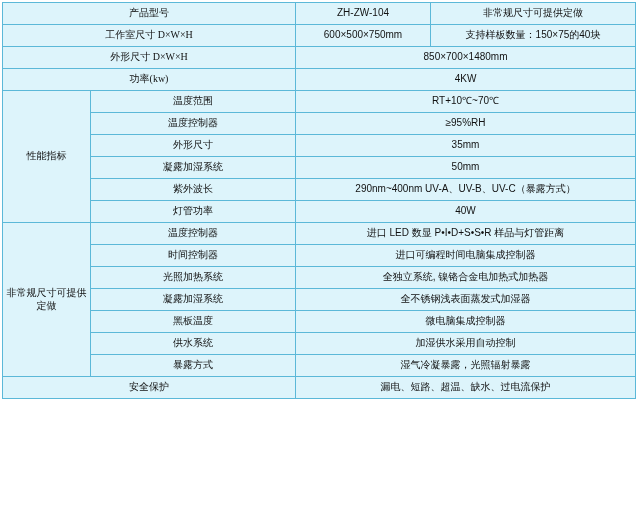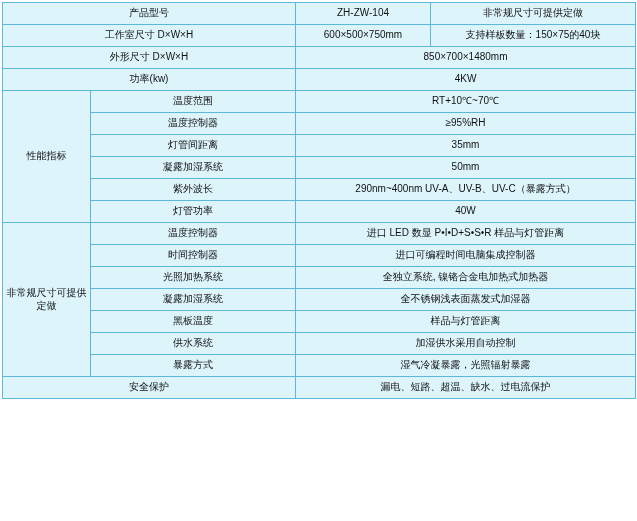--- a/index.html
+++ b/index.html
@@ -30,20 +30,21 @@
     font-size: 10px;
     text-align: center;
     vertical-align: middle;
     padding: 2px 3px;
     line-height: 1.25;
     height: 22px;
     box-sizing: border-box;
   }
   td.label {
     width: 205px;
+    font-family: Liberation Serif, serif;
   }
   td.leftcat {
     width: 88px;
     margin-left: 44px;
   }
   td.val {
     background: #ddf4fb;
   }
 </style>
 </head>
@@ -86,21 +87,21 @@
         <td class="label">温度范围</td>
         <td class="val" colspan="2">RT+10℃~70℃</td>
       </tr>
 
       <tr>
         <td class="label">温度控制器</td>
         <td class="val" colspan="2">≥95%RH</td>
       </tr>
 
       <tr>
-        <td class="label">灯管间距离</td>
+        <td class="label">外形尺寸</td>
         <td class="val" colspan="2">35mm</td>
       </tr>
 
       <tr>
         <td class="label">凝露加湿系统</td>
         <td class="val" colspan="2">50mm</td>
       </tr>
 
       <tr>
         <td class="label">紫外波长</td>
@@ -128,21 +129,21 @@
         <td class="val" colspan="2">全独立系统, 镍铬合金电加热式加热器</td>
       </tr>
 
       <tr>
         <td class="label">凝露加湿系统</td>
         <td class="val" colspan="2">全不锈钢浅表面蒸发式加湿器</td>
       </tr>
 
       <tr>
         <td class="label">黑板温度</td>
-        <td class="val" colspan="2">样品与灯管距离</td>
+        <td class="val" colspan="2">微电脑集成控制器</td>
       </tr>
 
       <tr>
         <td class="label">供水系统</td>
         <td class="val" colspan="2">加湿供水采用自动控制</td>
       </tr>
 
       <tr>
         <td class="label">暴露方式</td>
         <td class="val" colspan="2">湿气冷凝暴露，光照辐射暴露</td>

